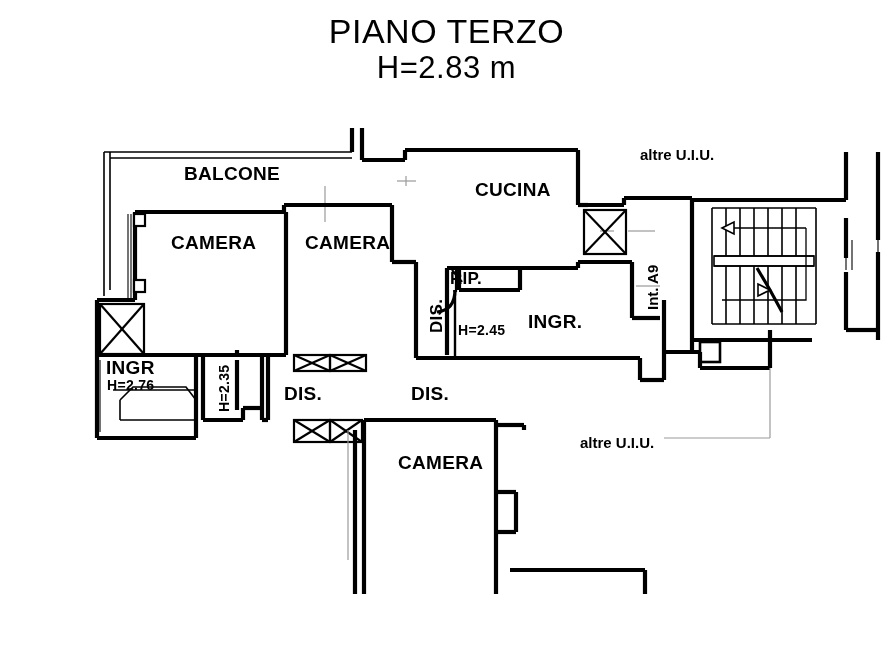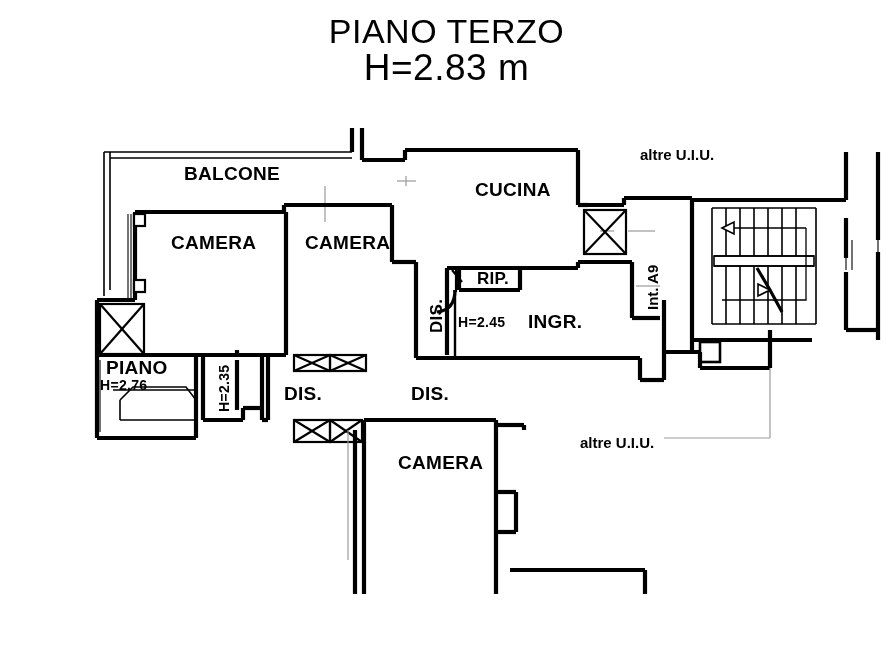--- a/index.html
+++ b/index.html
@@ -23,21 +23,21 @@
     text-align: center;
     color: #000000;
   }
   #title-line-1 {
     font-size: 34px;
     font-weight: 400;
     letter-spacing: 0.5px;
     line-height: 38px;
   }
   #title-line-2 {
-    font-size: 37px;
+    font-size: 31px;
     font-weight: 400;
     letter-spacing: 0.5px;
     line-height: 36px;
   }
   #drawing-svg {
     position: absolute;
     left: 0;
     top: 0;
     width: 893px;
     height: 670px;
@@ -310,29 +310,29 @@
       <line x1="770" y1="438" x2="770" y2="368"></line>
       <line x1="348" y1="430" x2="348" y2="560"></line>
     </g>
 
   </svg>
 
   <div class="room-label lbl-lg" style="left:184px; top:163px;">BALCONE</div>
   <div class="room-label lbl-lg" style="left:171px; top:232px;">CAMERA</div>
   <div class="room-label lbl-lg" style="left:305px; top:232px;">CAMERA</div>
   <div class="room-label lbl-lg" style="left:463px; top:179px;margin-left:12px;">CUCINA</div>
-  <div class="room-label lbl-md" style="left:477px; top:269px;">RIP.</div>
+  <div class="room-label lbl-md" style="left:450px; top:269px;">RIP.</div>
   <div class="room-label lbl-lg" style="left:528px; top:311px;text-align:right;">INGR.</div>
   <div class="room-label lbl-md rot90" style="left:427px; top:333px;">DIS.</div>
-  <div class="room-label lbl-lg" style="left:106px; top:357px;">PIANO</div>
+  <div class="room-label lbl-lg" style="left:106px; top:357px;">INGR</div>
   <div class="room-label lbl-lg" style="left:284px; top:383px;">DIS.</div>
   <div class="room-label lbl-lg" style="left:411px; top:383px;">DIS.</div>
   <div class="room-label lbl-lg" style="left:398px; top:452px;">CAMERA</div>
 
-  <div class="room-label lbl-sm" style="left:100px; top:377px;">H=2.76</div>
+  <div class="room-label lbl-sm" style="left:107px; top:377px;">H=2.76</div>
   <div class="room-label lbl-sm rot90" style="left:216px; top:412px;">H=2.35</div>
-  <div class="room-label lbl-sm" style="left:458px; top:314px;">H=2.45</div>
+  <div class="room-label lbl-sm" style="left:458px; top:322px;">H=2.45</div>
 
   <div class="note-label" style="left:640px; top:146px;">altre U.I.U.</div>
   <div class="note-label" style="left:580px; top:434px;">altre U.I.U.</div>
   <div class="note-label rot90" style="left:644px; top:310px;">Int. A9</div>
 
 </div>
 
 </body></html>

